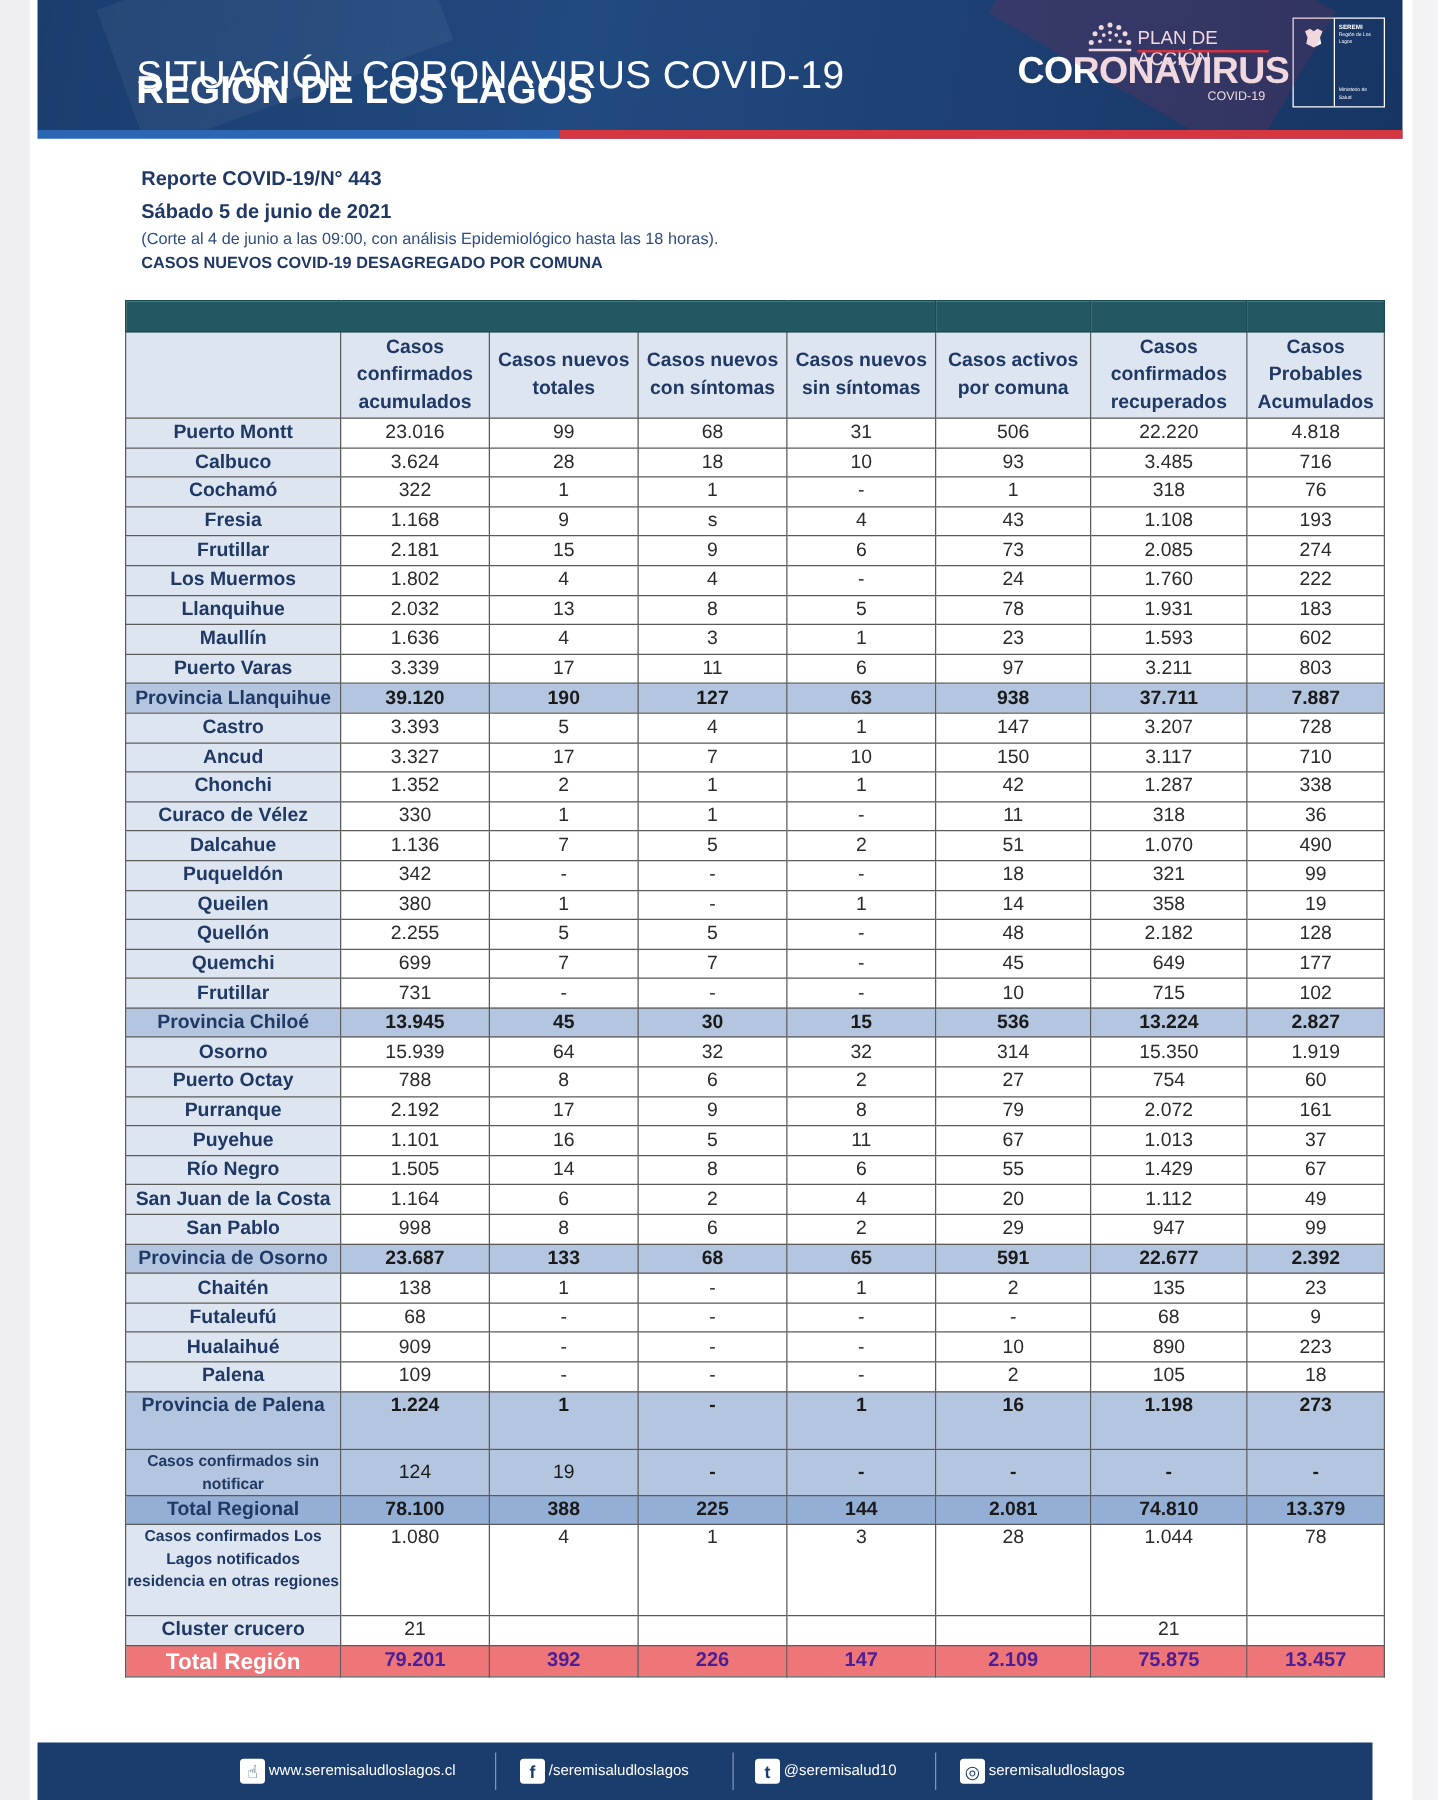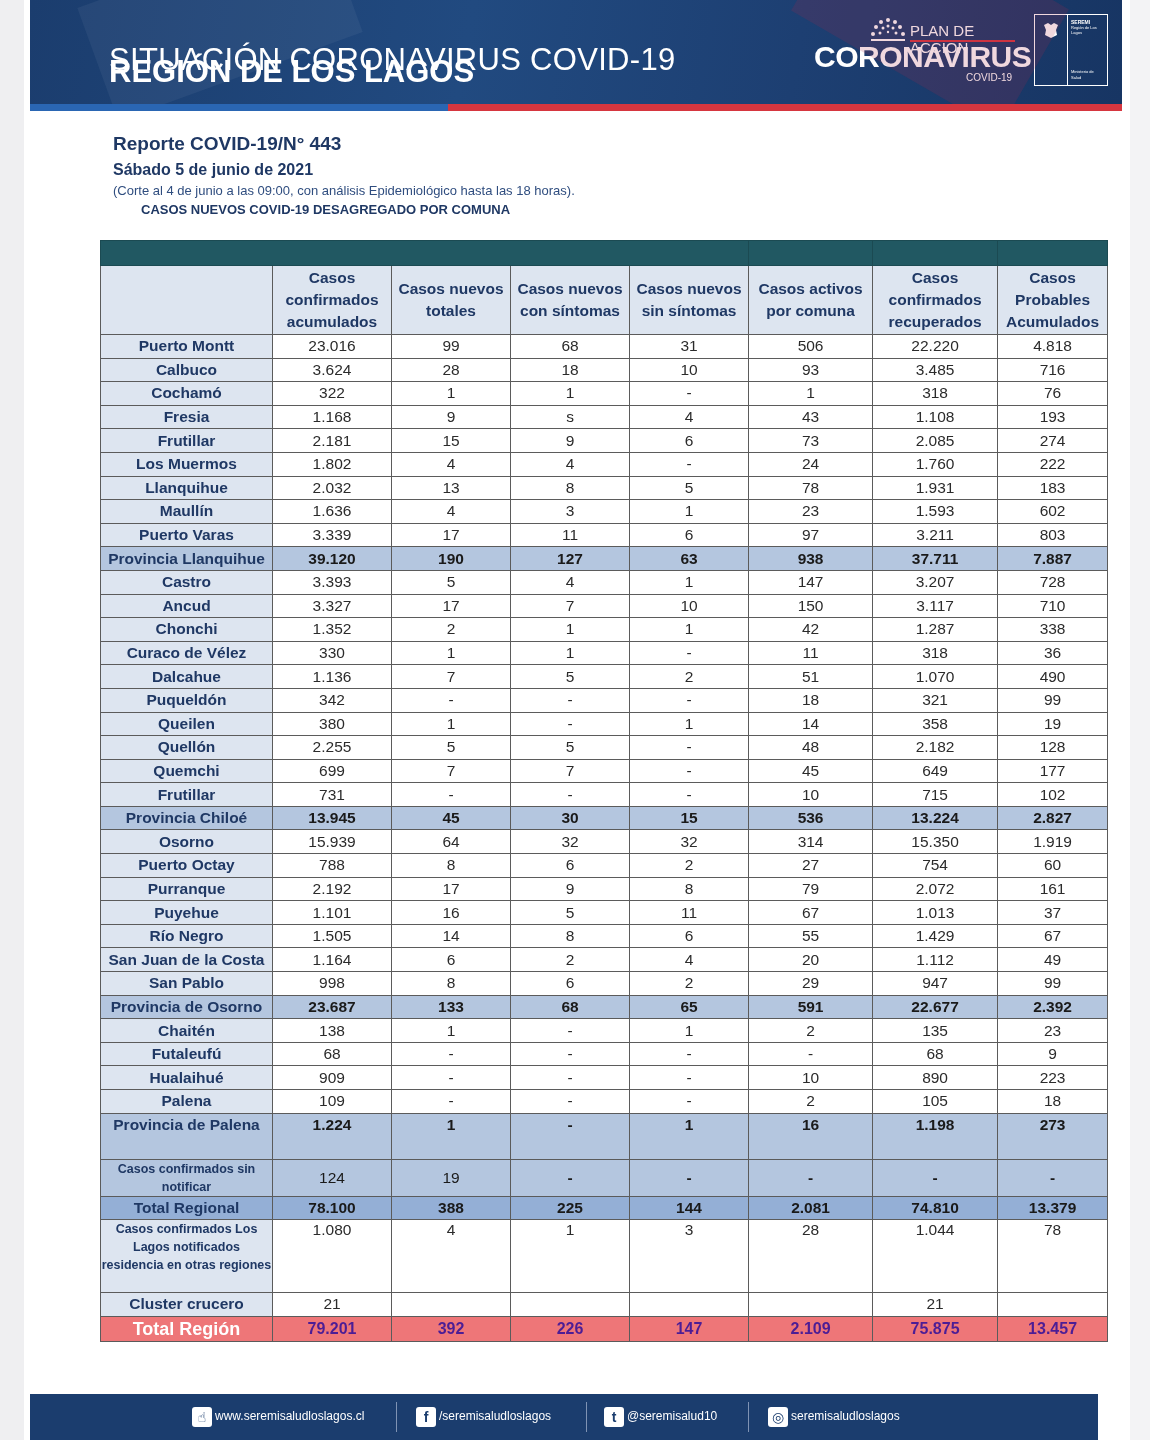--- a/index.html
+++ b/index.html
@@ -34,24 +34,24 @@
   .plan-main { position: absolute; left: 0; top: 26px; font-size: 30px; font-weight: bold; letter-spacing: -0.5px; }
   .plan-sub { position: absolute; left: 152px; top: 58px; font-size: 10px; }
   .ministry { position: absolute; left: 1004px; top: 14px; width: 74px; height: 72px; border: 1px solid #fff; box-sizing: border-box; }
   .ministry .divider { position: absolute; left: 32px; top: 0; width: 1px; height: 70px; background: #fff; }
   .ministry .crest { position: absolute; left: 6px; top: 6px; width: 20px; height: 18px; }
   .ministry .t1 { position: absolute; left: 36px; top: 4px; font-size: 5px; color: #fff; font-weight: bold; }
   .ministry .t2 { position: absolute; left: 36px; top: 10px; font-size: 4px; color: #fff; }
   .ministry .t3 { position: absolute; left: 36px; top: 54px; font-size: 4px; color: #fff; line-height: 6px; width: 34px; }
 
   .meta { position: absolute; left: 113px; top: 133px; color: #1f3864; }
-  .meta .report { font-size: 19px; font-weight: bold; height: 26px; line-height: 22px; }
+  .meta .report { font-size: 16px; font-weight: bold; height: 26px; line-height: 22px; }
   .meta .date { font-size: 16px; font-weight: bold; height: 22px; line-height: 22px; }
   .meta .note { font-size: 13px; color: #2f4d7f; height: 20px; line-height: 20px; }
-  .meta .sub { font-size: 13px; font-weight: bold; height: 20px; line-height: 18px; margin-left: 28px; }
+  .meta .sub { font-size: 13px; font-weight: bold; height: 20px; line-height: 18px; }
 
   table.data {
     position: absolute; left: 100px; top: 240px; width: 1007px;
     border-collapse: collapse; table-layout: fixed;
   }
   table.data td, table.data th {
     border: 1.5px solid #5b5b5b; text-align: center; padding: 0;
     font-size: 15.5px; color: #2b2b2b; height: 22.6px; line-height: 20px;
   }
   table.data tr.topbar td { background: #215862; height: 24px; border-color: #1b4a52; }

